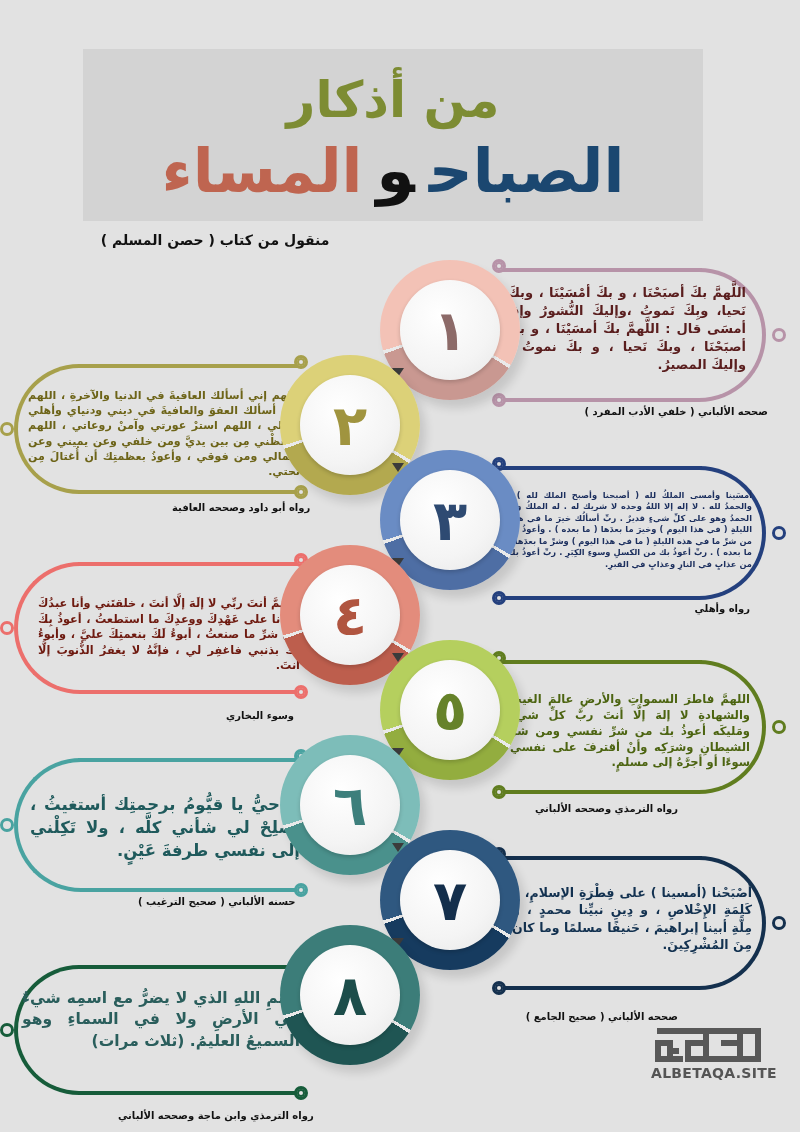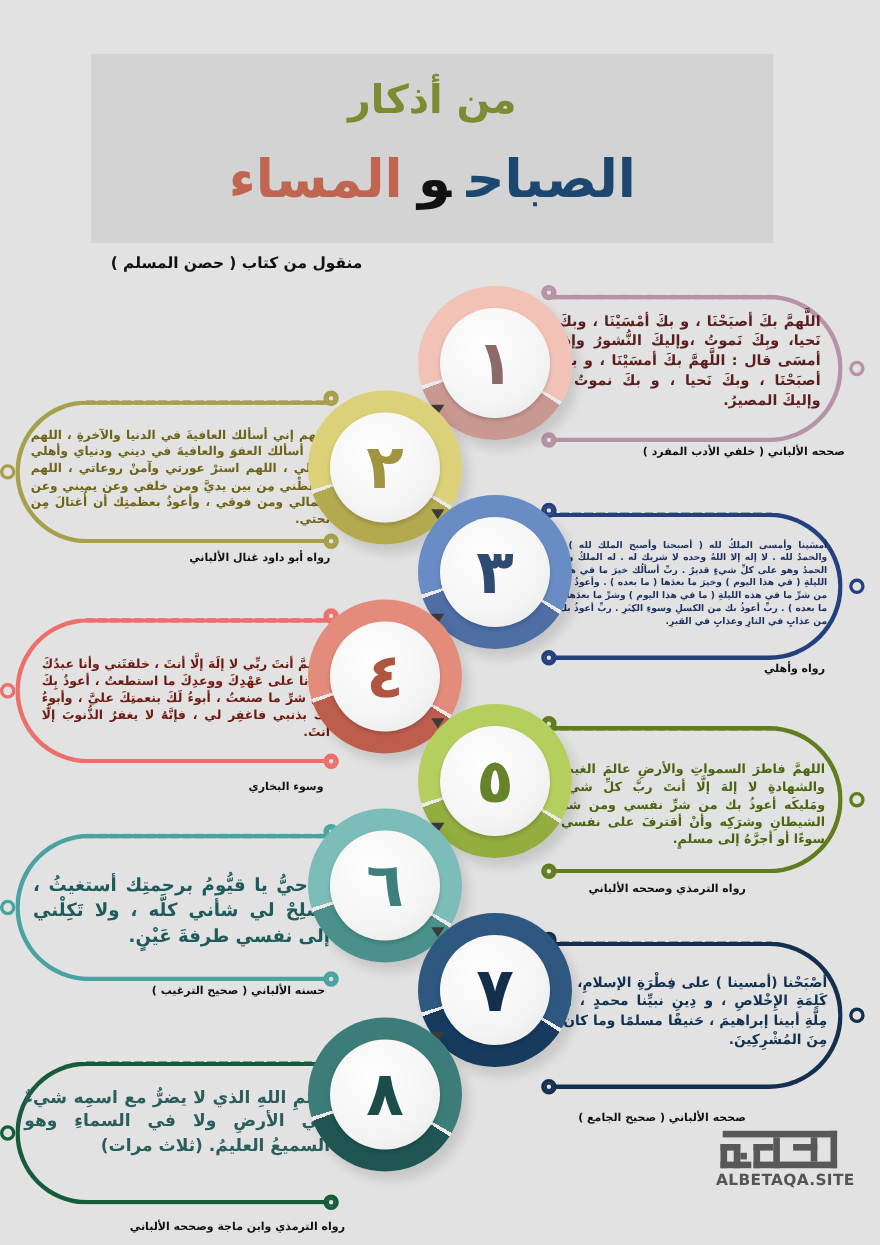--- a/index.html
+++ b/index.html
@@ -8,25 +8,25 @@
       background: #e2e2e2;
       font-family: "DejaVu Sans", sans-serif;
       position: relative;
     }
     .title-box {
       position: absolute; left: 83px; top: 49px; width: 620px; height: 172px;
       background: #d3d3d3;
     }
     .title-line1 {
       position: absolute; left: 0; right: 0; top: 22px; text-align: center;
-      font-size: 36px; font-weight: bold; color: #7d8c33; direction: rtl;
+      font-size: 50px; font-weight: bold; color: #7d8c33; direction: rtl;
     }
     .title-line2 {
       position: absolute; left: 0; right: 0; top: 86px; text-align: center;
-      font-size: 48px; font-weight: bold; direction: rtl; white-space: nowrap;
+      font-size: 61px; font-weight: bold; direction: rtl; white-space: nowrap;
     }
     .t-sabah { color: #1b4770; }
     .t-wa { color: #111; margin: 0 14px; }
     .t-masaa { color: #bf6550; }
     .subtitle {
       position: absolute; left: 85px; top: 232px; width: 260px; text-align: center;
       font-size: 14px; font-weight: bold; color: #111; direction: rtl;
     }
 
     .row { position: absolute; }
@@ -110,21 +110,21 @@
         <div class="arrow" style="left: 392px; top: 368px;"></div>
       </div>
       <div class="row">
         <div class="pill left" style="left: 14px; top: 364px; width: 288px; height: 130px; border-color: rgb(167, 160, 75);">
           <div class="dash-top" style="background: repeating-linear-gradient(90deg, rgb(167, 160, 75) 0px, rgb(167, 160, 75) 8px, transparent 8px, transparent 11px); left: 60px; right: 0px;"></div>
         </div>
         <div class="dot" style="left: 294px; top: 355px; border-color: rgb(167, 160, 75); background: rgb(167, 160, 75); box-shadow: rgb(167, 160, 75) 0px 0px 0px 2px inset, rgb(226, 226, 226) 0px 0px 0px 4px inset;"></div>
         <div class="dot" style="left: 0px; top: 422px; border-color: rgb(167, 160, 75);"></div>
         <div class="dot" style="left: 294px; top: 485px; border-color: rgb(167, 160, 75); background: rgb(167, 160, 75); box-shadow: rgb(167, 160, 75) 0px 0px 0px 2px inset, rgb(226, 226, 226) 0px 0px 0px 4px inset;"></div>
         <div class="verse" style="left: 28px; top: 388px; width: 272px; font-size: 11px; color: rgb(109, 100, 24);">اللهم إني أسألك العافيةَ في الدنيا والآخرةِ ، اللهم إني أسألك العفوَ والعافيةَ في ديني ودنياي وأهلي ومالي ، اللهم استرْ عورتي وآمنْ روعاتي ، اللهم احفظْني مِن بين يديَّ ومن خلفي وعن يميني وعن شمالي ومن فوقي ، وأعوذُ بعظمتِك أن أُغتالَ مِن تحتي.</div>
-        <div class="source" style="top: 502px; left: 172px;">رواه أبو داود غتال الألباني</div>
+        <div class="source" style="top: 502px; left: 172px;">رواه أبو داود وصححه العافية</div>
         <div class="circle-wrap" style="left: 280px; top: 355px;">
           <div class="ring" style="background: conic-gradient(from -40deg, rgb(220, 209, 120) 0deg, rgb(220, 209, 120) 160deg, rgb(234, 234, 234) 160deg, rgb(234, 234, 234) 163deg, rgb(179, 169, 79) 163deg, rgb(179, 169, 79) 290deg, rgb(234, 234, 234) 290deg, rgb(234, 234, 234) 293deg, rgb(220, 209, 120) 293deg, rgb(220, 209, 120) 360deg); box-shadow: rgba(0, 0, 0, 0.12) 6px 8px 10px;"></div>
           <div class="inner" style="color: rgb(160, 148, 63);">٢</div>
         </div>
         <div class="arrow" style="left: 392px; top: 463px;"></div>
       </div>
       <div class="row">
         <div class="pill right" style="left: 498px; top: 466px; width: 268px; height: 134px; border-color: rgb(36, 64, 126);">
           <div class="dash-top" style="background: repeating-linear-gradient(90deg, rgb(36, 64, 126) 0px, rgb(36, 64, 126) 8px, transparent 8px, transparent 11px); left: 0px; right: 60px;"></div>
         </div>

